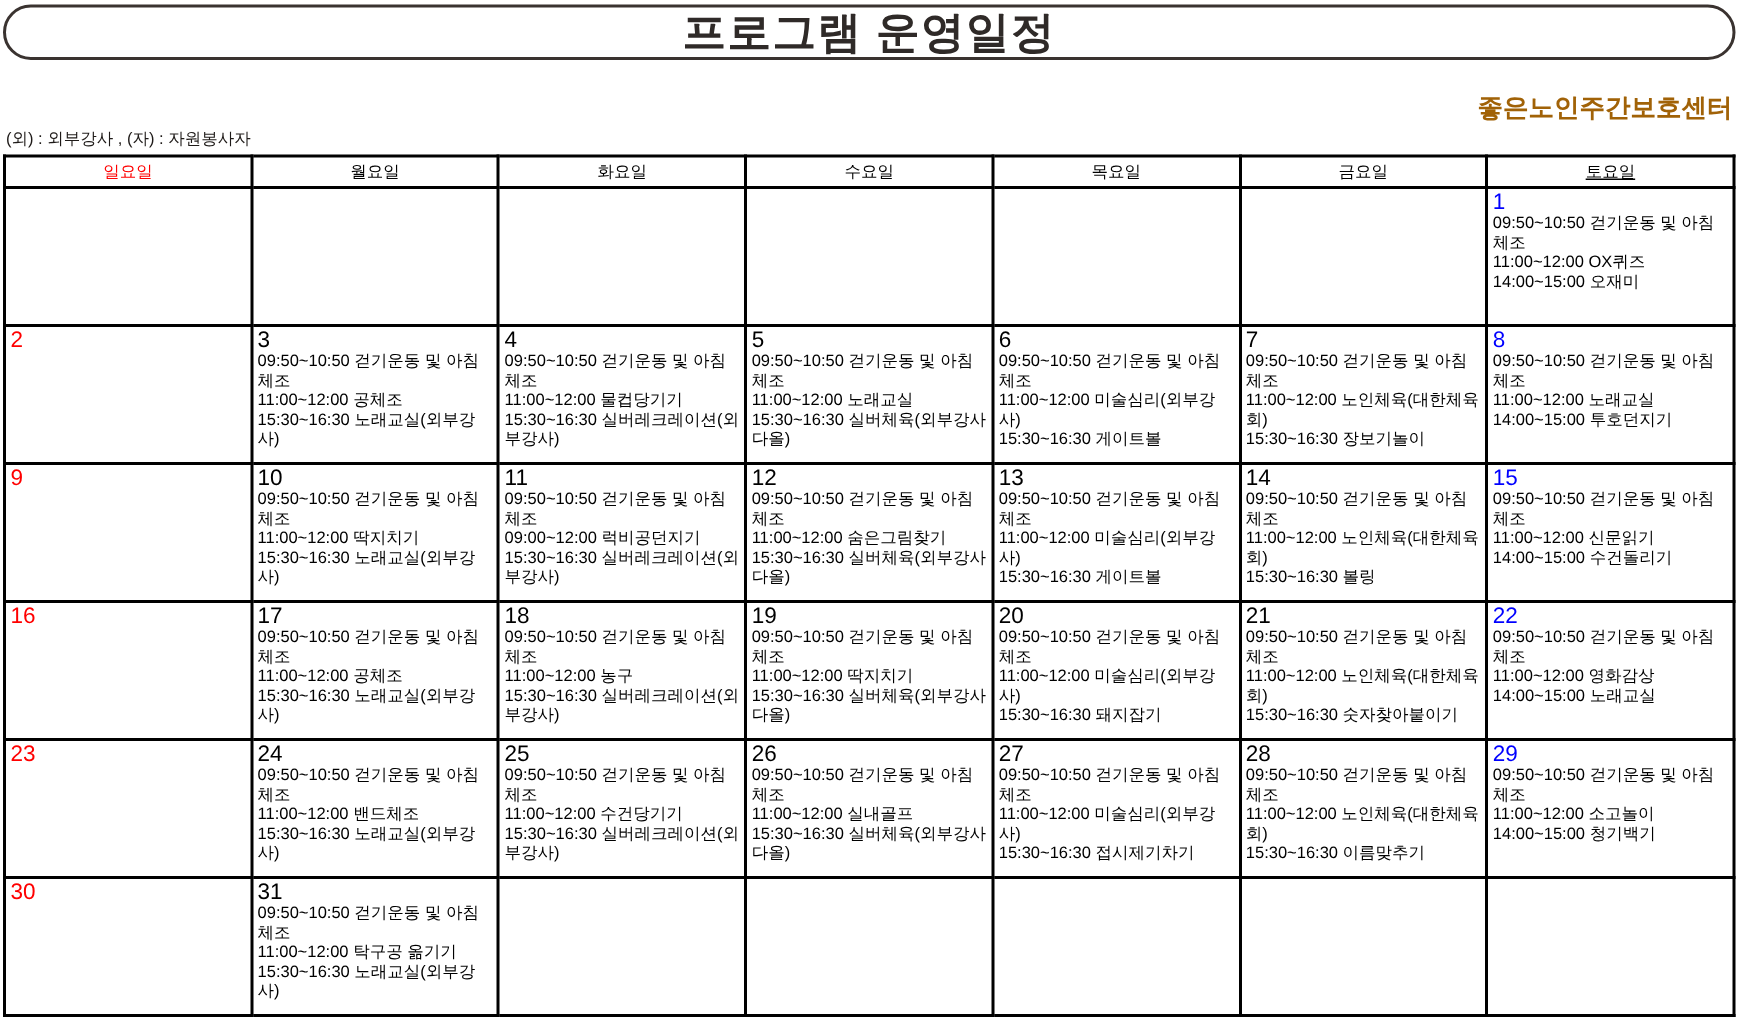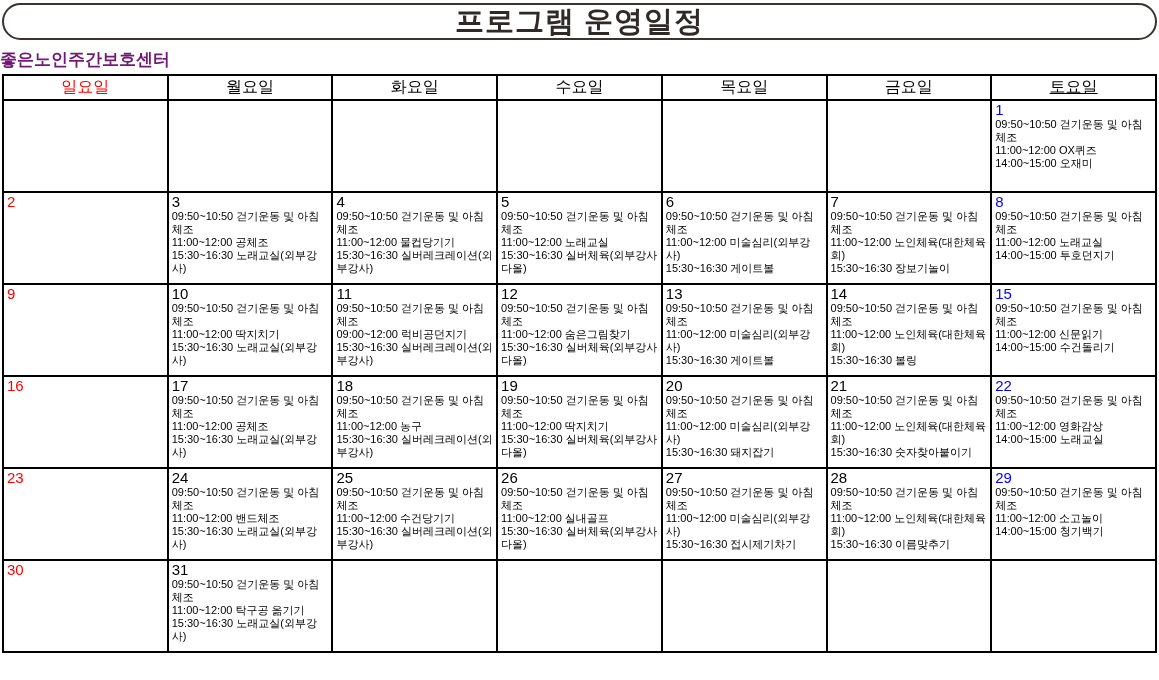--- a/index.html
+++ b/index.html
@@ -29,46 +29,47 @@
     color: #2f2a28;
     letter-spacing: 1px;
   }
   .subtitle {
     margin-top: 5px;
     text-align: center;
     font-size: 15px;
     color: #4a4441;
   }
   .center-name {
-    margin-top: 8px;
+    margin-top: 20px;
+    text-align: right;
     padding-right: 4px;
     font-size: 17px;
     font-weight: bold;
-    color: #701a75;
+    color: #a16207;
   }
   .legend {
     margin-top: 2px;
     padding-left: 4px;
     font-size: 11px;
     color: #1e1a18;
   }
 
   table.calendar {
     border-collapse: collapse;
     table-layout: fixed;
     width: 1155px;
     margin: 3px 2px 0 2px;
   }
   table.calendar th, table.calendar td {
     border: 2px solid #000000;
     padding: 0;
   }
   table.calendar th {
     height: 17px;
-    font-size: 16px;
+    font-size: 11px;
     font-weight: normal;
     text-align: center;
     vertical-align: middle;
     padding: 1px 2px;
   }
   th.sun { color: #ff0000; }
   th.sat { color: #000000; text-decoration: underline; cursor: pointer; }
   table.calendar td {
     height: 90px;
     vertical-align: top;
@@ -90,20 +91,21 @@
   }
 </style>
 </head>
 <body>
 
 <div class="page">
   <div class="title-box">
     <span class="title-text">프로그램  운영일정</span>
   </div>
   <div class="center-name">좋은노인주간보호센터</div>
+  <div class="legend">(외) : 외부강사 , (자) : 자원봉사자</div>
 
   <table class="calendar">
     <thead>
       <tr>
           <th class="sun">일요일</th>
           <th class="weekday">월요일</th>
           <th class="weekday">화요일</th>
           <th class="weekday">수요일</th>
           <th class="weekday">목요일</th>
           <th class="weekday">금요일</th>

